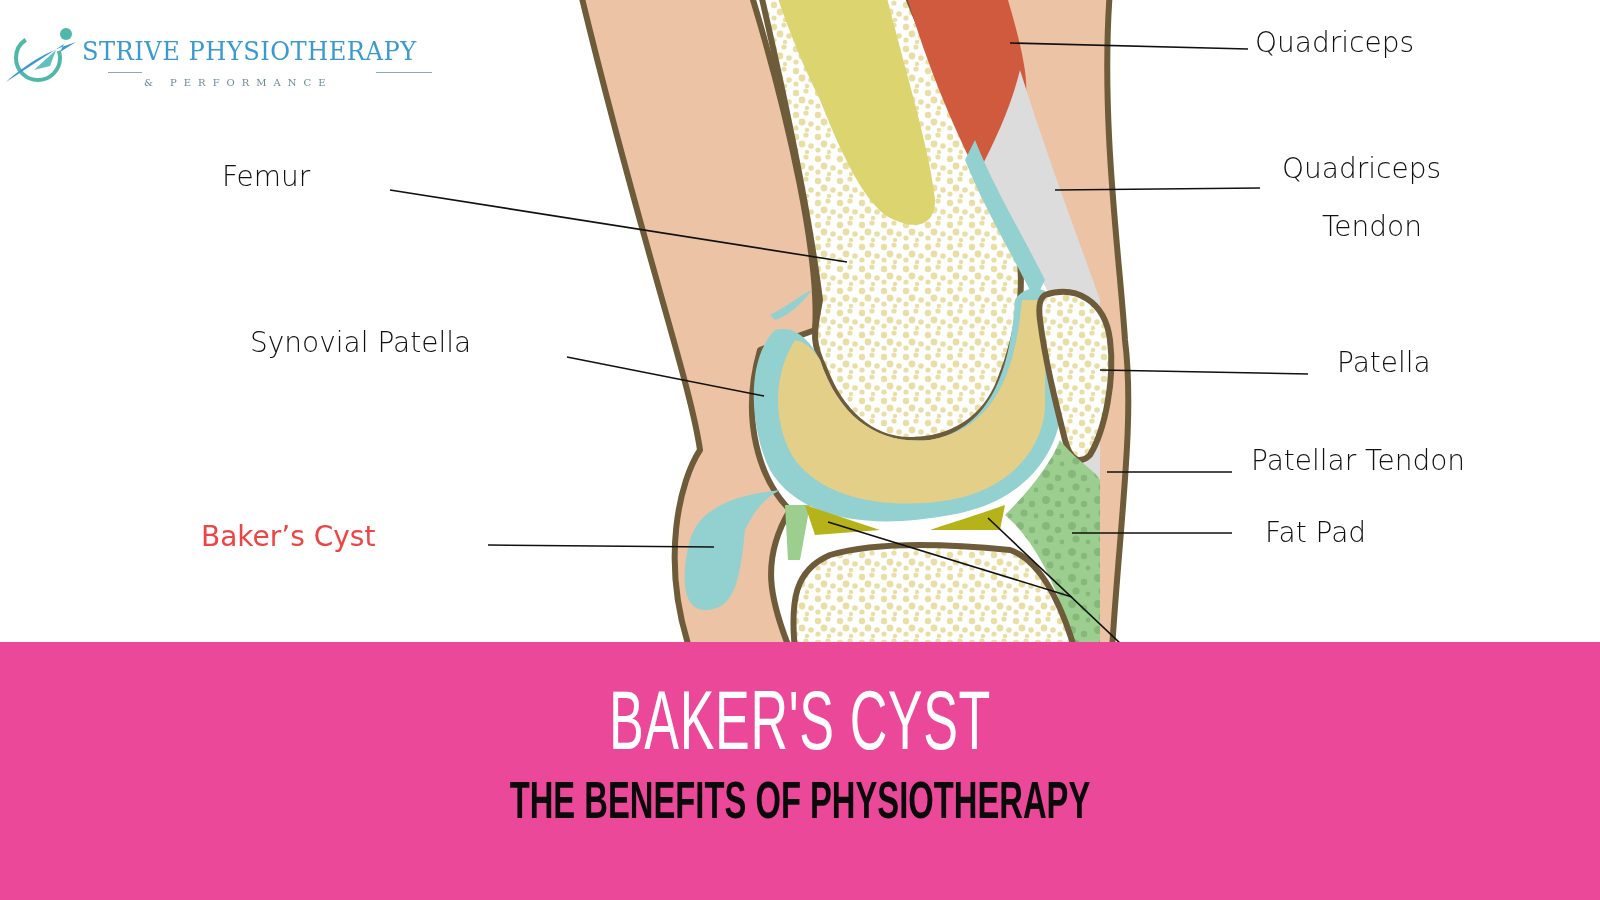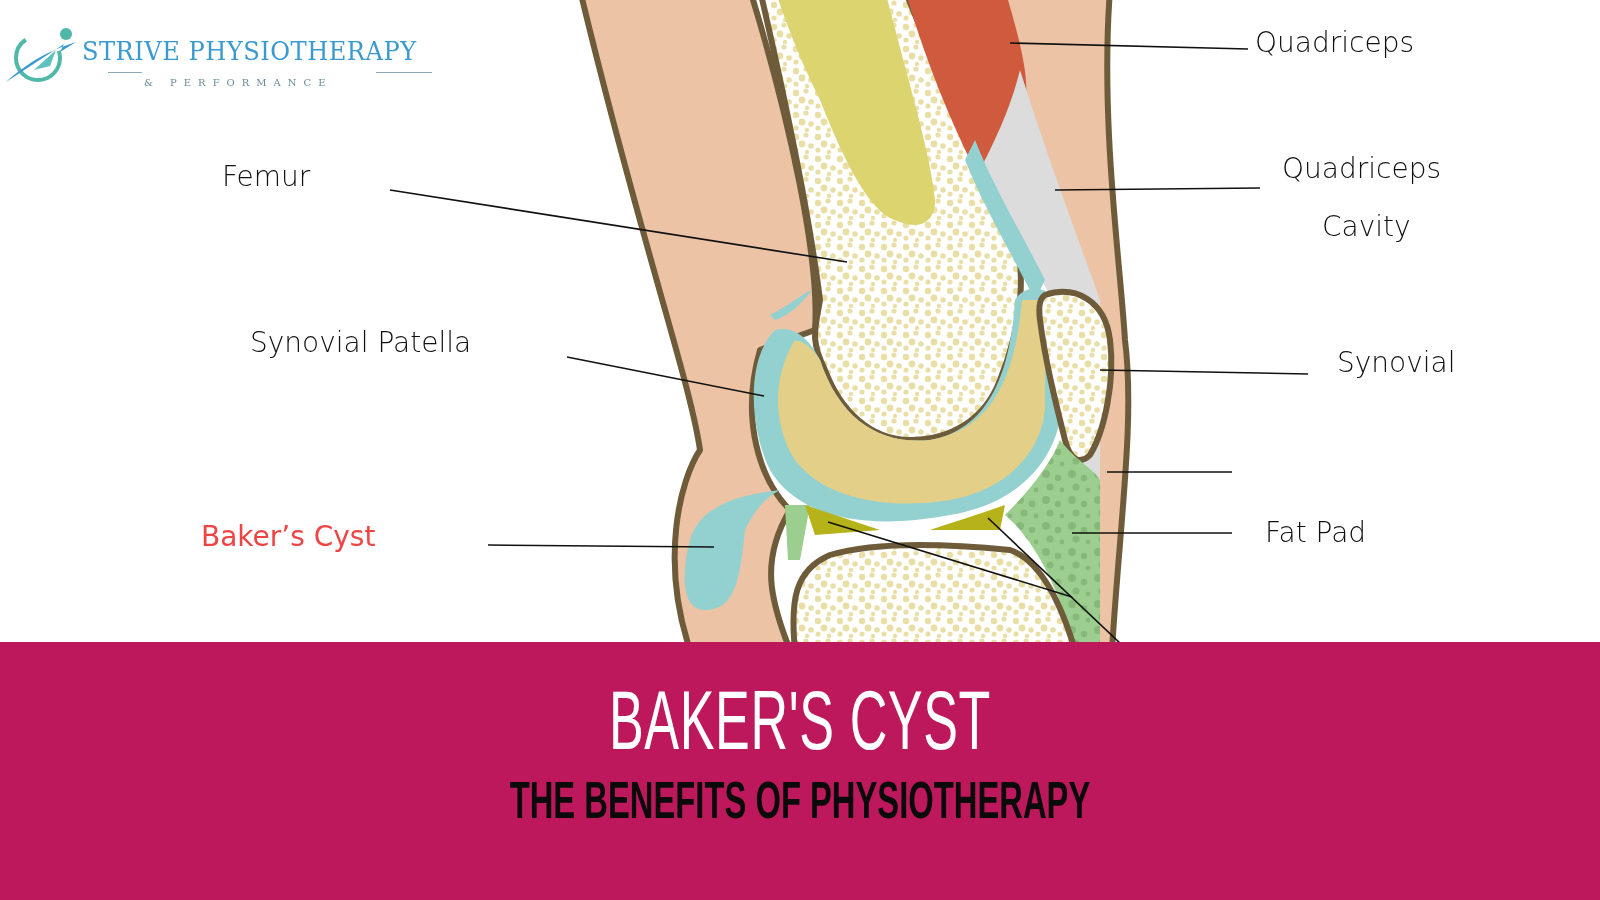--- a/index.html
+++ b/index.html
@@ -11,21 +11,21 @@
 
   .logo { position: absolute; left: 4px; top: 26px; width: 430px; height: 60px; }
   .logo-title { position: absolute; left: 78px; top: 10px; font-family: "DejaVu Serif", serif; font-size: 26px; letter-spacing: 0.5px; color: #3a9ad0; white-space: nowrap; transform: scaleX(0.93); transform-origin: left top; }
   .logo-sub { position: absolute; left: 140px; top: 39px; font-family: "DejaVu Serif", serif; font-size: 10px; letter-spacing: 7px; color: #6a8a9a; white-space: nowrap; margin-top: 12px; }
   .logo-rule { position: absolute; top: 46px; height: 1px; background: #8aaab8; }
 
   .label { position: absolute; font-family: "DejaVu Sans", sans-serif; color: #111111; white-space: nowrap; font-weight: 300; }
   .label.sm { font-size: 28px; }
   .label.bold { font-weight: 500; color: #ef4444; }
 
-  .banner { position: absolute; left: 0; top: 642px; width: 1600px; height: 258px; background: #be185d; }
+  .banner { position: absolute; left: 0; top: 642px; width: 1600px; height: 258px; background: #ec4899; }
   .banner-title { position: absolute; left: 0; width: 1600px; top: 30px; text-align: center; font-family: "Liberation Sans", sans-serif; font-size: 84px; color: #ffffff; letter-spacing: 1px; transform: scaleX(0.62); transform-origin: center top; font-weight: 400; }
   .banner-sub { position: absolute; left: 0; width: 1600px; top: 128px; text-align: center; font-family: "Liberation Sans", sans-serif; font-size: 52px; font-weight: 700; color: #0a0a0a; transform: scaleX(0.63); transform-origin: center top; }
 </style>
 </head>
 <body>
 
 <div class="illustration-area">
   <svg class="knee-svg" width="1600" height="642" viewBox="0 0 1600 642" xmlns="http://www.w3.org/2000/svg">
     <defs>
       <pattern id="spongy" width="22" height="22" patternUnits="userSpaceOnUse">
@@ -99,24 +99,25 @@
       <path d="M 30 44 L 52 24 L 46 40 Z" fill="#5fc0c0"></path>
     </svg>
     <div class="logo-title">STRIVE PHYSIOTHERAPY</div>
     <div class="logo-rule" style="left:104px;width:34px;"></div>
     <div class="logo-sub">&amp; PERFORMANCE</div>
     <div class="logo-rule" style="left:372px;width:56px;"></div>
   </div>
 
   <div class="label sm" style="left:1255px;top:26px;">Quadriceps</div>
   <div class="label sm" style="left:1282px;top:152px;">Quadriceps</div>
-  <div class="label sm" style="left:1322px;top:210px;">Cavity</div>
+  <div class="label sm" style="left:1322px;top:210px;">Tendon</div>
   <div class="label sm" style="left:222px;top:160px;">Femur</div>
-  <div class="label sm" style="left:1337px;top:346px;">Synovial</div>
+  <div class="label sm" style="left:1337px;top:346px;">Patella</div>
   <div class="label sm" style="left:250px;top:326px;">Synovial Patella</div>
+  <div class="label sm" style="left:1251px;top:444px;">Patellar Tendon</div>
   <div class="label sm bold" style="left:201px;top:520px;">Baker’s Cyst</div>
   <div class="label sm" style="left:1265px;top:505px;margin-top:11px;">Fat Pad</div>
 </div>
 
 <div class="banner">
   <div class="banner-title">BAKER'S CYST</div>
   <div class="banner-sub">THE BENEFITS OF PHYSIOTHERAPY</div>
 </div>
 
 </body></html>

